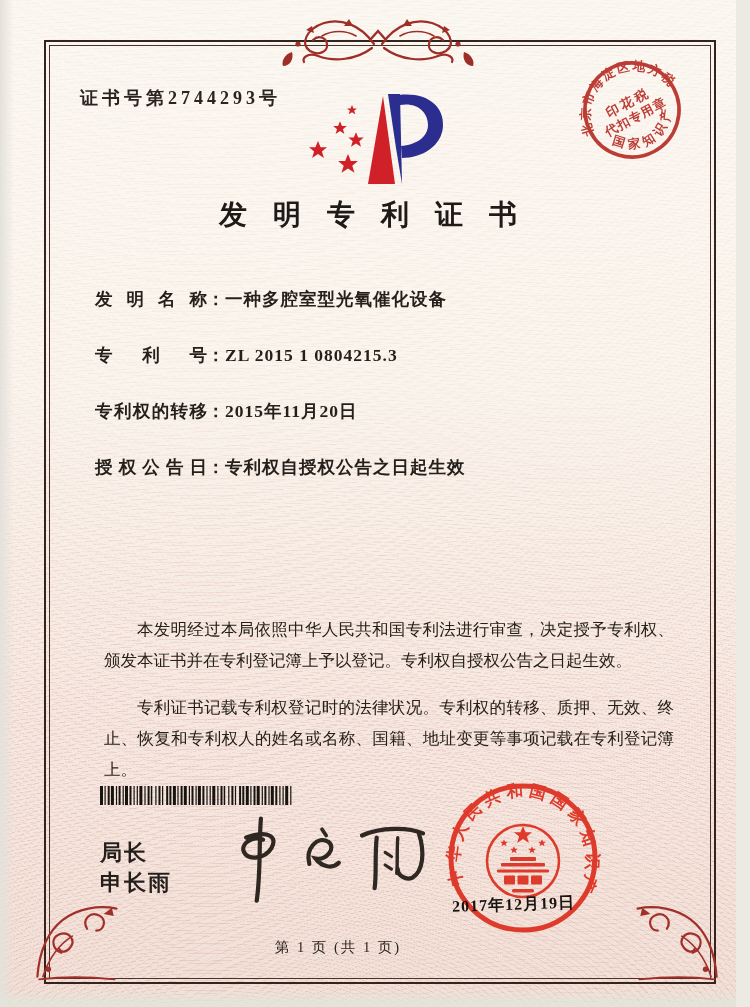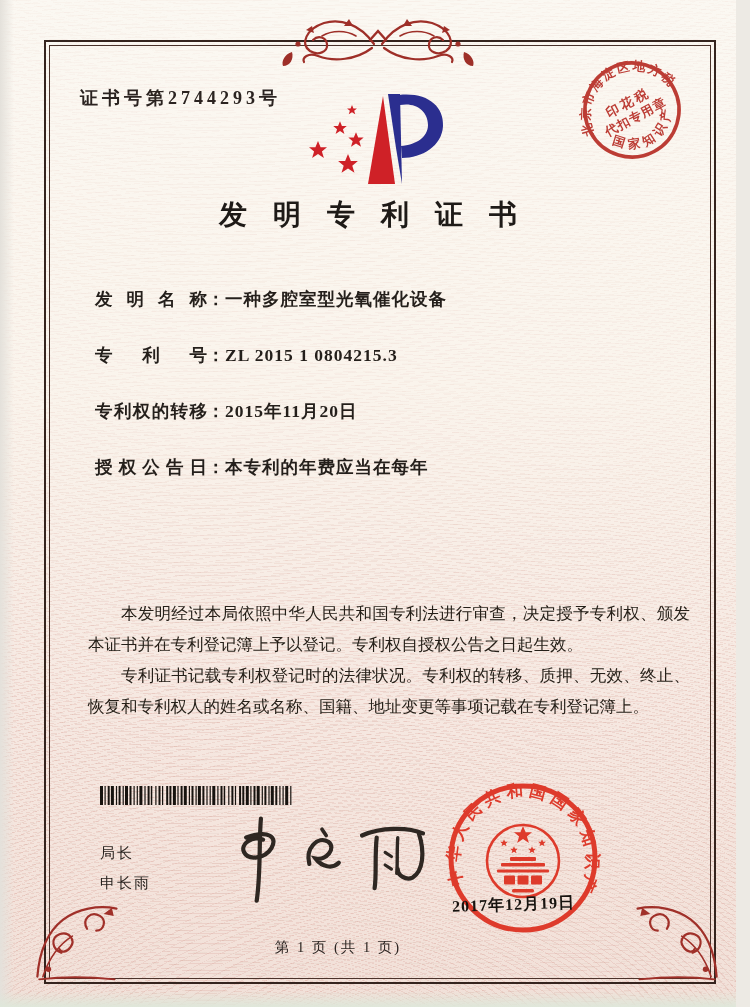--- a/index.html
+++ b/index.html
@@ -27,23 +27,23 @@
          letter-spacing:26px;text-indent:26px;color:#1e1a17;}
   #logo{left:296px;top:88px;width:165px;height:108px;}
   #tax-stamp{left:576px;top:54px;width:112px;height:112px;opacity:.88;}
   #fields{left:95px;top:288px;right:54px;}
   .field-row{margin-bottom:34px;font-size:17.5px;font-weight:600;line-height:22px;white-space:nowrap;}
   .field-label{display:inline-block;width:112px;text-align:justify;text-align-last:justify;vertical-align:top;}
   .field-colon{display:inline-block;width:18px;}
   .field-value{letter-spacing:1px;}
   #paragraphs{left:88px;top:598px;width:602px;font-size:16.5px;line-height:31px;
         text-align:justify;color:#262019;}
-  #paragraphs p{margin:0;text-indent:2em;}
+  #paragraphs p{margin:16px;text-indent:2em;}
   #barcode{left:100px;top:786px;width:192px;height:19px;}
-  #director-block{left:100px;top:838px;font-size:15px;font-weight:400;line-height:30px;letter-spacing:2px;}
+  #director-block{left:100px;top:838px;font-size:22px;font-weight:700;line-height:30px;letter-spacing:2px;}
   #signature{left:215px;top:806px;width:235px;height:100px;}
   #office-seal{left:438px;top:773px;width:170px;height:170px;opacity:.93;z-index:3;}
   #seal-date{left:452px;top:894px;width:160px;font-size:16px;font-weight:600;letter-spacing:1px;
         color:#17130f;transform:rotate(-2deg);z-index:4;}
   #page-footer{left:0;right:60px;top:938px;text-align:center;font-size:14.5px;letter-spacing:2px;color:#2b2421;}
   #top-ornament{left:248px;top:14px;width:260px;height:52px;z-index:2;}
   .corner-ornament{width:96px;height:92px;z-index:2;}
   #corner-left{left:28px;top:892px;}
   #corner-right{left:630px;top:892px;transform:scaleX(-1);}
   svg{display:block;}
@@ -140,21 +140,21 @@
     <div class="field-row">
       <span class="field-label">发明名称</span><span class="field-colon">：</span><span class="field-value">一种多腔室型光氧催化设备</span>
     </div>
     <div class="field-row">
       <span class="field-label">专利号</span><span class="field-colon">：</span><span class="field-value">ZL 2015 1 0804215.3</span>
     </div>
     <div class="field-row">
       <span class="field-label">专利权的转移</span><span class="field-colon">：</span><span class="field-value">2015年11月20日</span>
     </div>
     <div class="field-row">
-      <span class="field-label">授权公告日</span><span class="field-colon">：</span><span class="field-value">本专利的年费应当在每年</span>
+      <span class="field-label">授权公告日</span><span class="field-colon">：</span><span class="field-value">专利权自授权公告之日起生效</span>
     </div>
   </div>
 
   <div id="paragraphs" class="abs">
     <p>本发明经过本局依照中华人民共和国专利法进行审查，决定授予专利权、颁发本证书并在专利登记簿上予以登记。专利权自授权公告之日起生效。</p>
     <p>专利证书记载专利权登记时的法律状况。专利权的转移、质押、无效、终止、恢复和专利权人的姓名或名称、国籍、地址变更等事项记载在专利登记簿上。</p>
   </div>
 
   <svg id="barcode" class="abs" viewBox="0 0 192 19" preserveAspectRatio="none">
     <path d="M1,0 V19" stroke="#17130f" stroke-width="192" stroke-dasharray="0" fill="none" opacity="0"></path>

